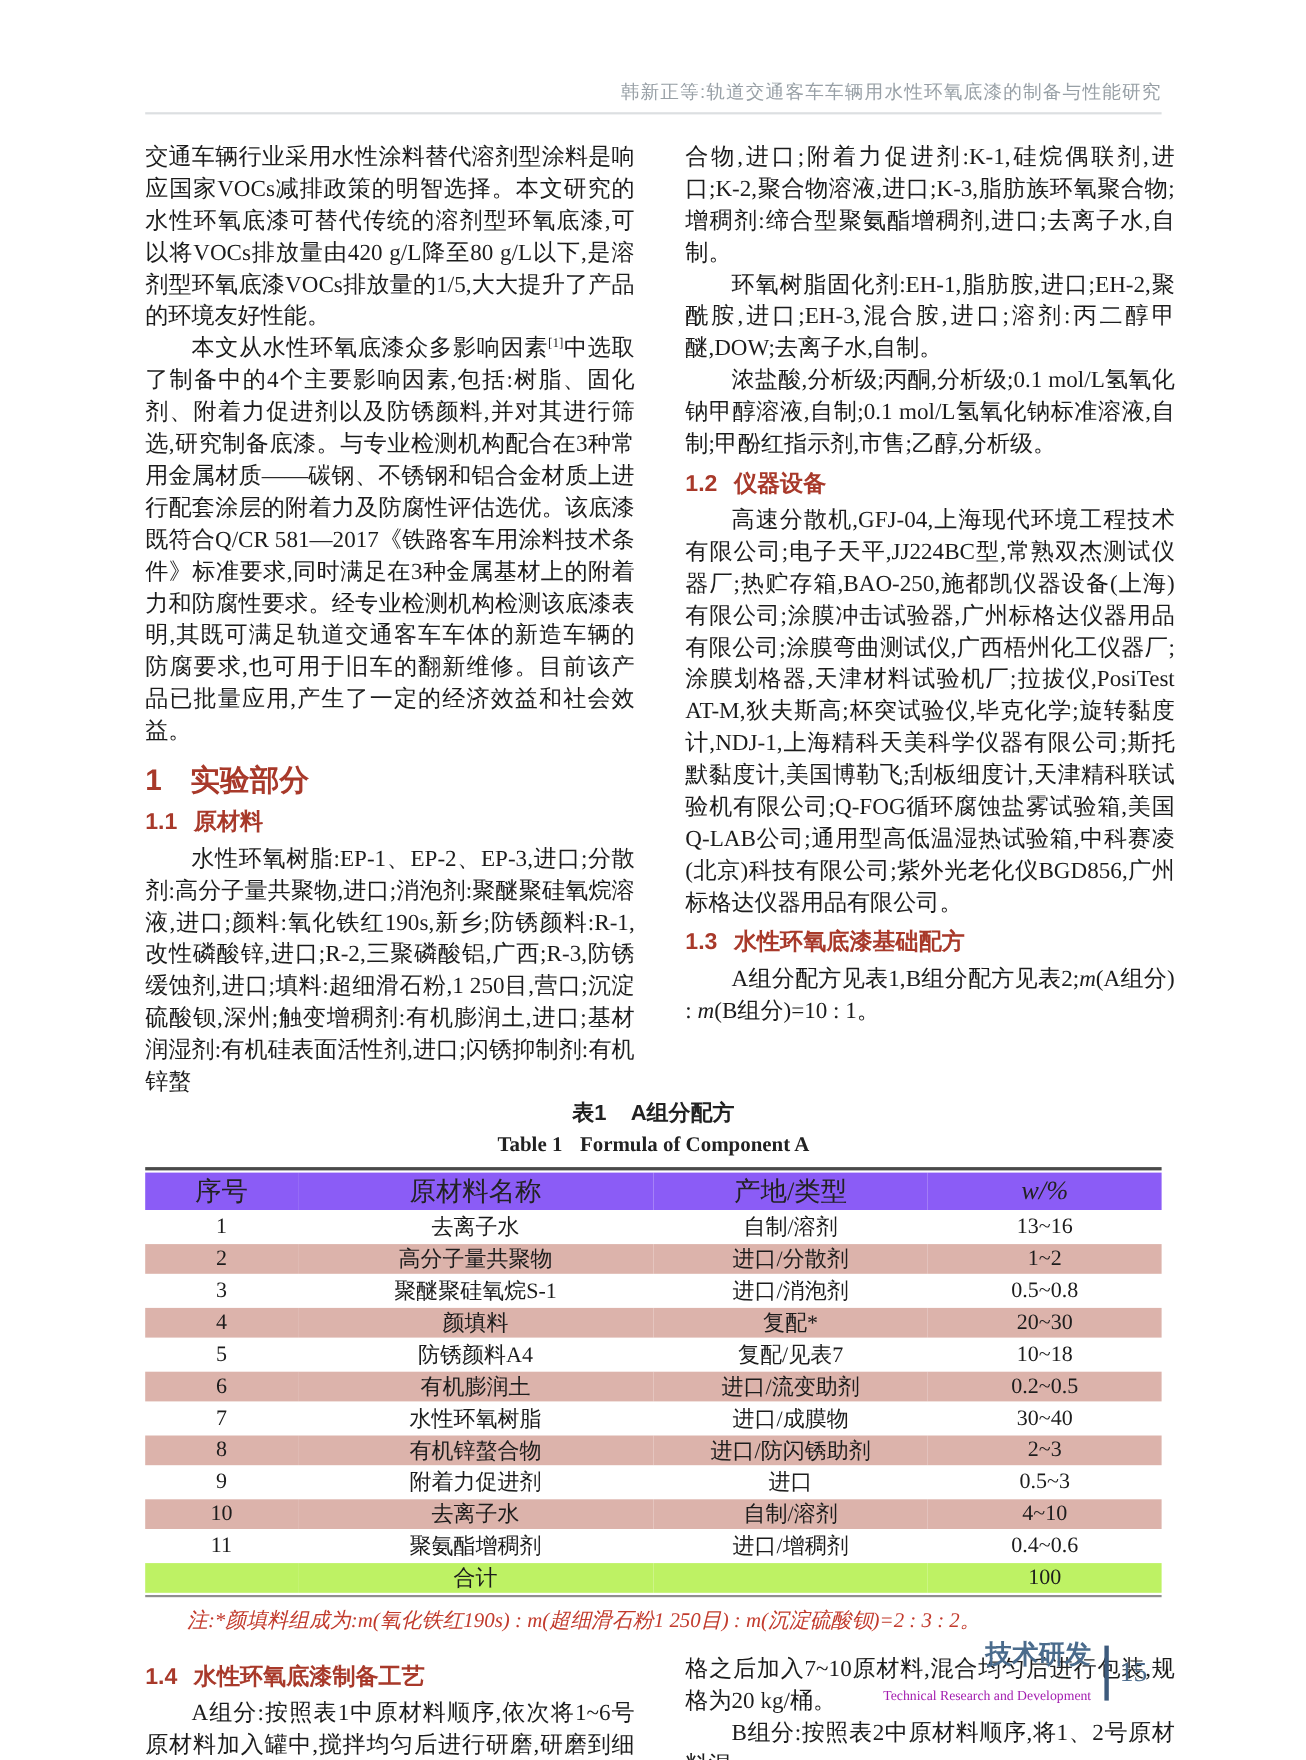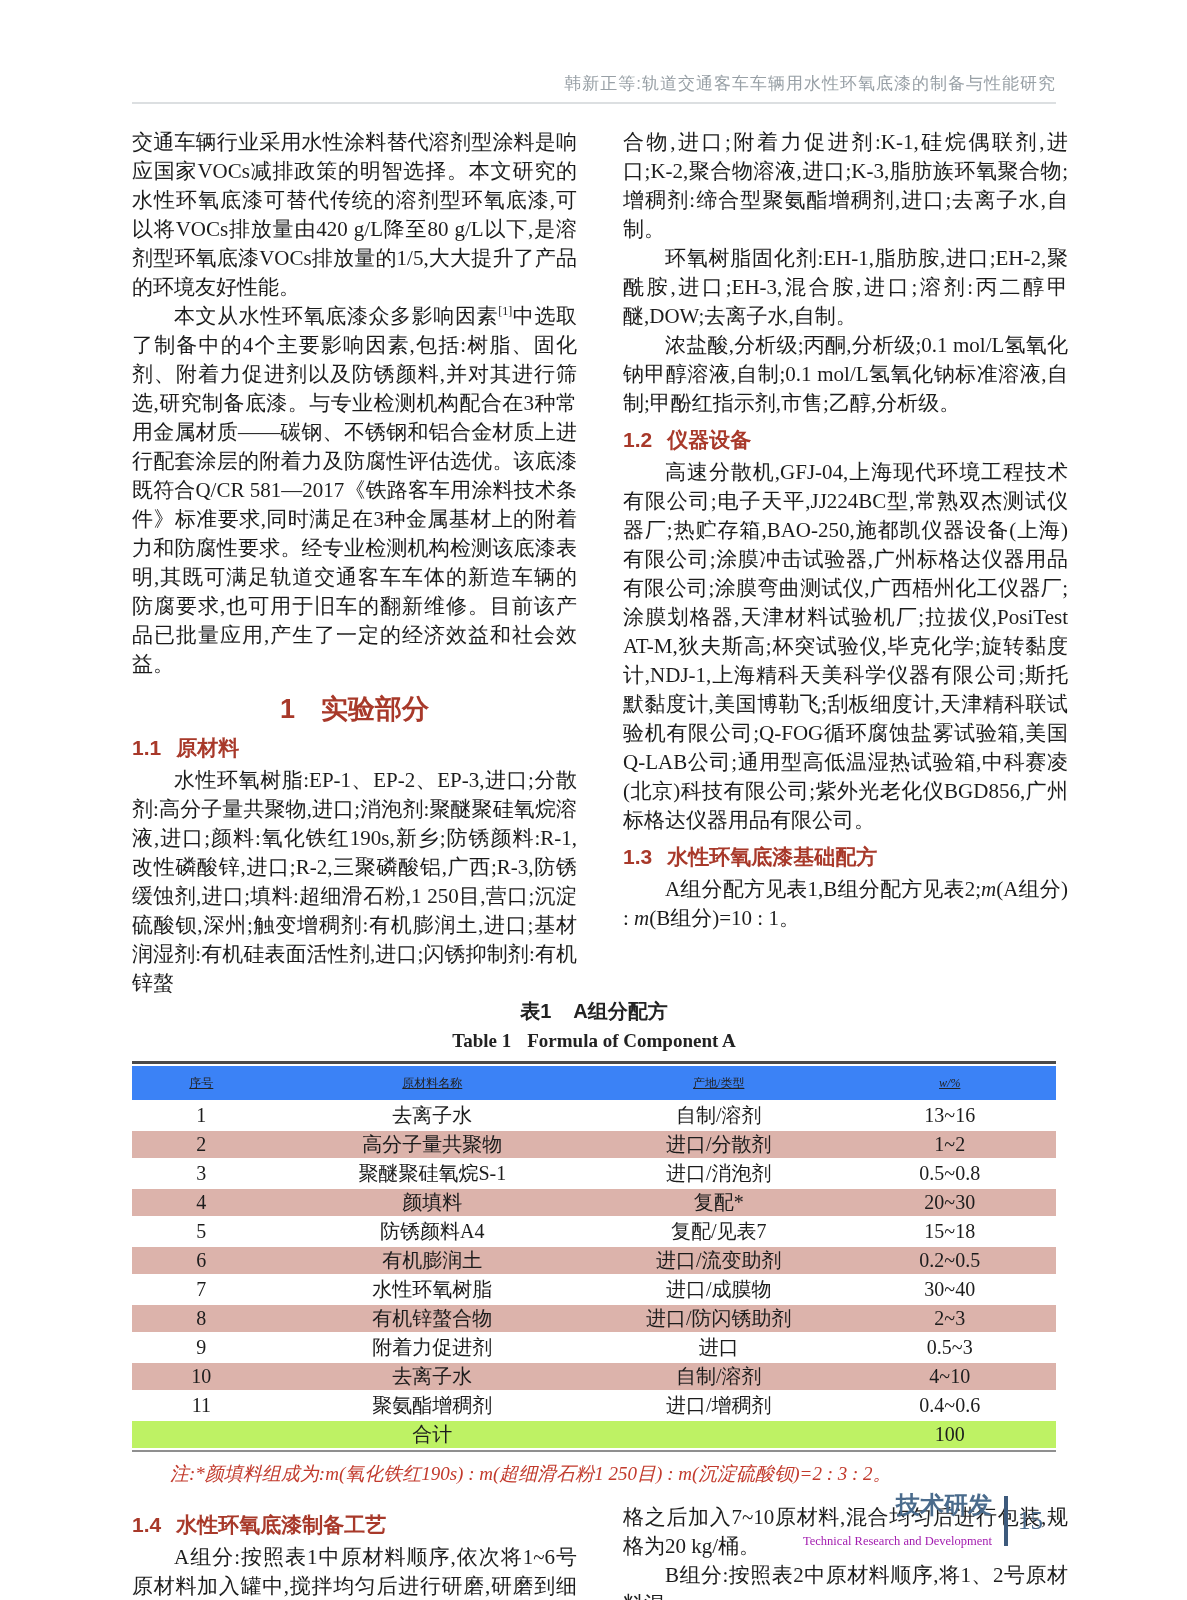--- a/index.html
+++ b/index.html
@@ -23,21 +23,21 @@
   .rh-rule{margin-top:7px;border-top:2px solid #dcdfe1;height:0;}
   
   .columns{display:flex;gap:46px;margin-top:24px;}
   .col{width:445px;flex:0 0 445px;}
   p{margin:0;font-size:21px;line-height:29px;text-align:justify;}
   p.indent{text-indent:2em;}
   sup.cite{font-size:12px;line-height:0;vertical-align:super;}
   h1.sec1{
     margin:13px 0 7px;
     font-family:"Liberation Sans","DejaVu Sans",sans-serif;
-    font-size:27px;font-weight:700;color:#a8392a;line-height:34px;text-align:center;
+    font-size:27px;font-weight:700;color:#a8392a;line-height:34px;
   }
   h1.sec1 .num{margin-right:26px;}
   h2.sec2{
     margin:7px 0 4px;
     font-family:"Liberation Sans","DejaVu Sans",sans-serif;
     font-size:21px;font-weight:700;color:#a8392a;line-height:29px;
   }
   h2.sec2 .num{margin-right:15px;}
   
   .table-block{}
@@ -57,21 +57,21 @@
   .rule-bottom{border-top:2px solid #8f8f8f;height:0;}
   table.formula{
     width:100%;border-collapse:separate;border-spacing:0 2px;
     table-layout:fixed;
   }
   table.formula th,table.formula td{
     text-align:center;padding:0;font-weight:400;
     overflow:hidden;white-space:nowrap;
   }
   table.formula th{
-    height:34px;background:#3b82f6;font-size:12px;color:#222;text-decoration:underline;
+    height:34px;background:#8b5cf6;font-size:24px;color:#222;
   }
   table.formula td{height:25px;font-size:20px;color:#1c1c1c;}
   col.c1{width:15%;} col.c2{width:35%;} col.c3{width:27%;} col.c4{width:23%;}
   tbody tr:nth-child(even) td{background:#dcb3ab;}
   tbody tr.total-row td{background:#bef264;}
   th.wcol,td.wcol{font-style:italic;font-family:"Liberation Serif","DejaVu Serif",serif;}
   .table-note{
     margin-top:9px;
     color:#c23a2c;font-size:19px;font-style:italic;
     text-indent:2em;line-height:26px;text-align:left;
@@ -169,21 +169,21 @@
         <tr>
             <td>4</td>
             <td>颜填料</td>
             <td>复配*</td>
             <td>20~30</td>
           </tr>
         <tr>
             <td>5</td>
             <td>防锈颜料A4</td>
             <td>复配/见表7</td>
-            <td>15~18</td>
+            <td>10~18</td>
           </tr>
         <tr>
             <td>6</td>
             <td>有机膨润土</td>
             <td>进口/流变助剂</td>
             <td>0.2~0.5</td>
           </tr>
         <tr>
             <td>7</td>
             <td>水性环氧树脂</td>

